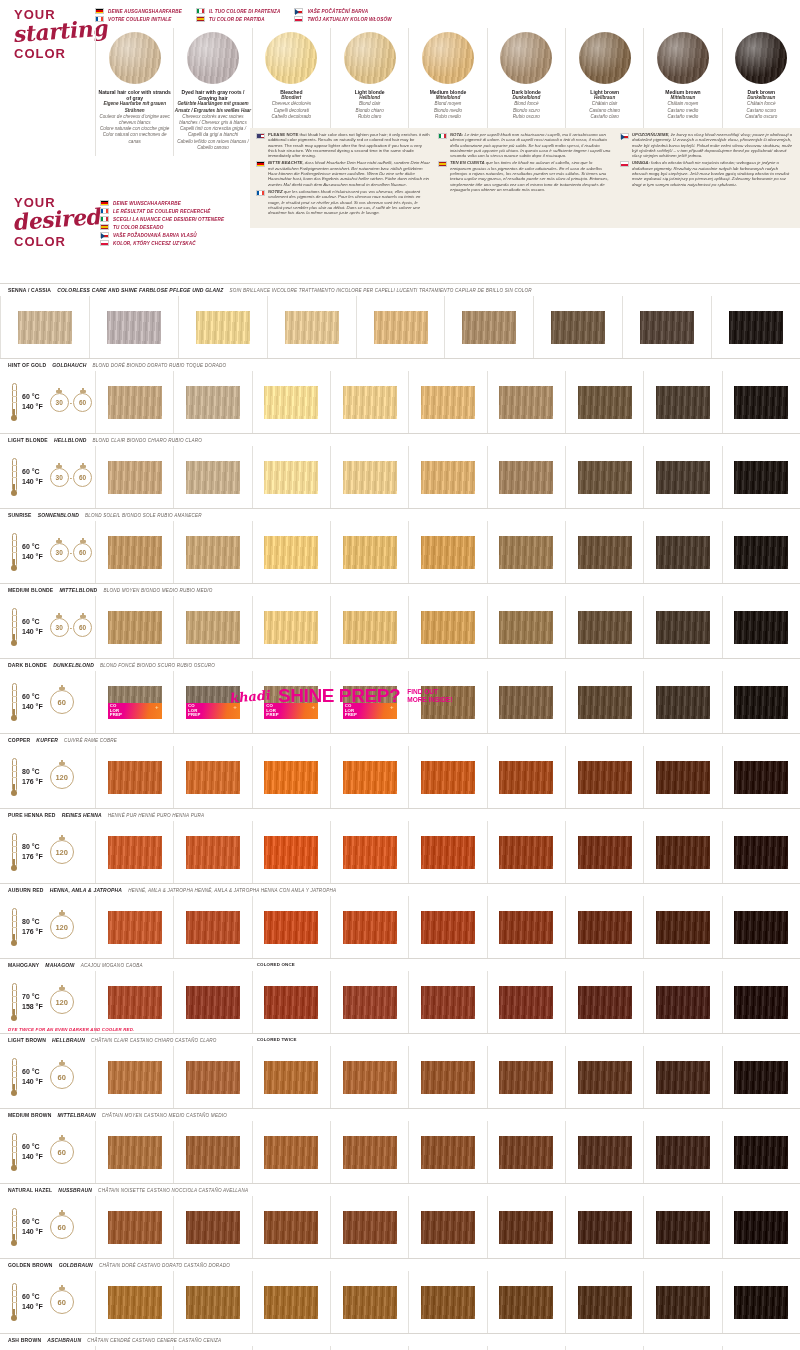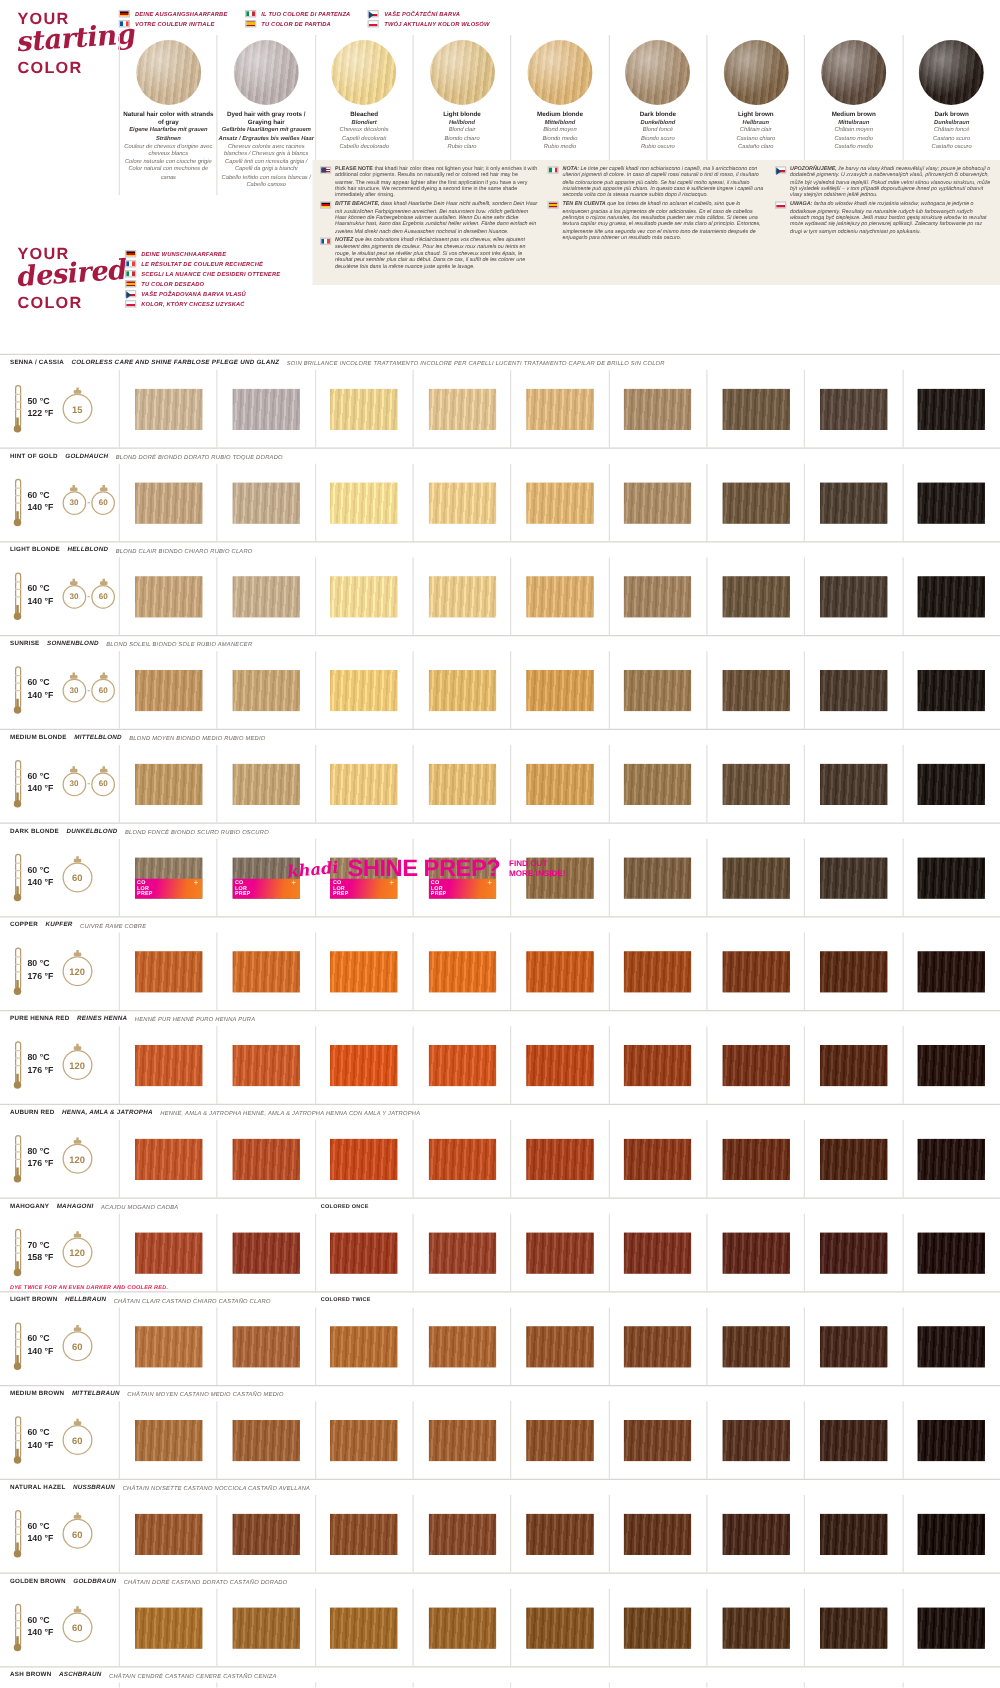--- a/index.html
+++ b/index.html
@@ -343,37 +343,20 @@
 </div>
 
 <div class="tbl" id="tableRoot">
     <div class="rowgrp">
     <div class="rowhdr">
       <span class="rh-en">SENNA / CASSIA</span>
       <span class="rh-de">COLORLESS CARE AND SHINE FARBLOSE PFLEGE UND GLANZ</span>
       <span class="rh-rest">SOIN BRILLANCE INCOLORE  TRATTAMENTO INCOLORE PER CAPELLI LUCENTI  TRATAMIENTO CAPILAR DE BRILLO SIN COLOR</span>
     </div>
     <div class="rowbody">
-      <div class="infocell">
-        <div class="thermo">
-          <div class="tube"></div>
-          <div class="tick" style="top:7px"></div>
-          <div class="tick" style="top:13px"></div>
-          <div class="tick" style="top:19px"></div>
-          <div class="merc"></div>
-          <div class="bulb"></div>
-        </div>
-        <div>
-          <div class="temps">50 °C</div>
-          <div class="temps">122 °F</div>
-        </div>
-        <div class="timers">
-            <div class="timer">15</div>
-          </div>
-      </div>
       <div class="swatches">
           <div class="swcell">
        <div class="sw">
          <div class="strand" style="background:repeating-linear-gradient(93deg,
             #bba586 0 1.5px, #c9b394 1.5px 3px, #dfc9aa 3px 4.5px, #c9b394 4.5px 6.5px),
           linear-gradient(100deg, rgba(255,255,255,.30) 0%, rgba(255,255,255,0) 40%, rgba(0,0,0,.15) 100%),
           #c9b394"></div>
 
        </div>
      </div>

